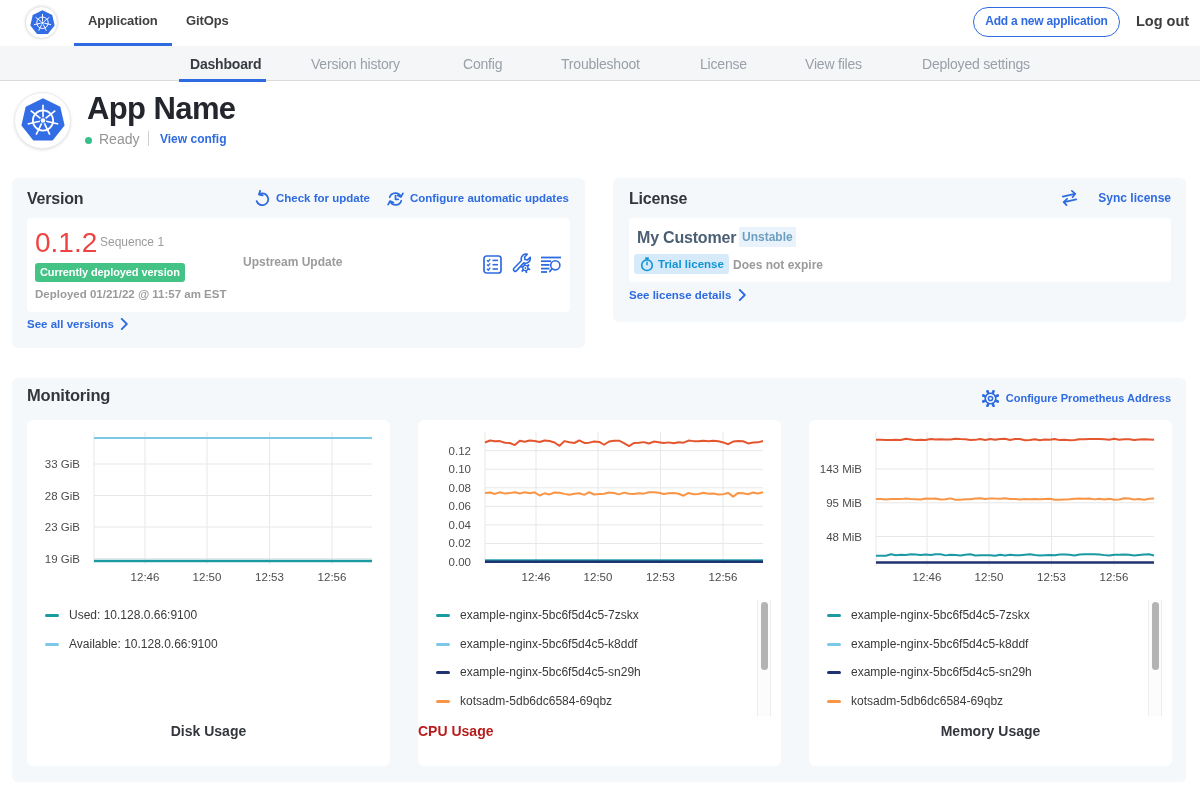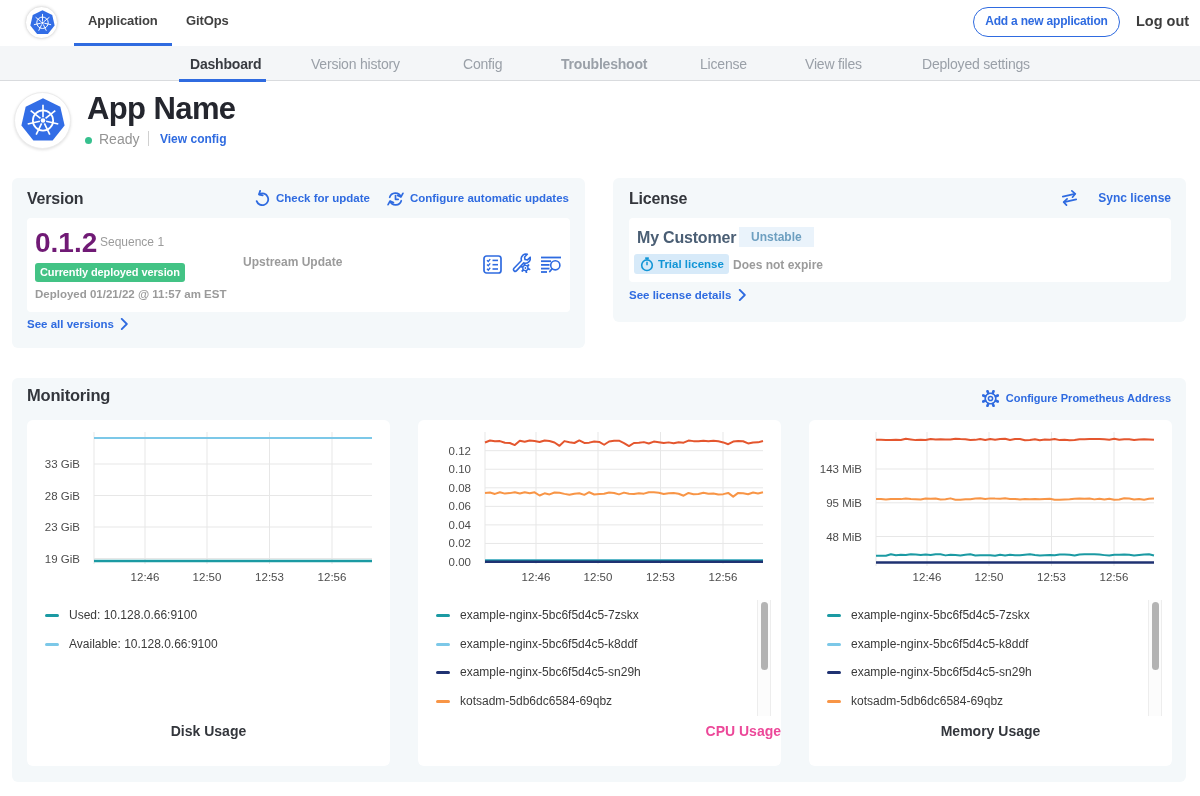--- a/index.html
+++ b/index.html
@@ -21,21 +21,21 @@
   </div>
 <div class="abs" style="left:88px;top:13px;font-size:13px;font-weight:700;color:#404040;letter-spacing:-.1px">Application</div>
 <div class="abs" style="left:186px;top:13px;font-size:13px;font-weight:700;color:#404040;letter-spacing:-.1px">GitOps</div>
 <div class="abs" style="left:74px;top:42.5px;width:98px;height:3px;background:#2f6be0"></div>
 <div class="abs" style="left:973px;top:7px;width:147px;height:30px;border:1.5px solid #2f6be0;border-radius:16px;text-align:center;line-height:27px;font-size:12px;font-weight:700;color:#2f6be0;letter-spacing:-.2px">Add a new application</div>
 <div class="abs" style="left:1136px;top:13px;font-size:14.5px;font-weight:600;color:#3d3d3d">Log out</div>
 <div class="abs" style="left:0;top:46px;width:1200px;height:35px;background:#f4f6f8;border-bottom:1px solid #d9dbde"></div>
 <div class="abs" style="left:190px;top:56px;font-size:14px;font-weight:700;color:#383b41;letter-spacing:-.2px">Dashboard</div>
 <div class="abs" style="left:311px;top:56px;font-size:14px;font-weight:400;color:#9aa0a8;letter-spacing:-.2px">Version history</div>
 <div class="abs" style="left:463px;top:56px;font-size:14px;font-weight:400;color:#9aa0a8;letter-spacing:-.2px">Config</div>
-<div class="abs" style="left:561px;top:56px;font-size:14px;font-weight:700;color:#9aa0a8;letter-spacing:-.2px">Troubleshoot</div>
+<div class="abs" style="left:561px;top:56px;font-size:14px;font-weight:400;color:#9aa0a8;letter-spacing:-.2px">Troubleshoot</div>
 <div class="abs" style="left:700px;top:56px;font-size:14px;font-weight:400;color:#9aa0a8;letter-spacing:-.2px">License</div>
 <div class="abs" style="left:805px;top:56px;font-size:14px;font-weight:400;color:#9aa0a8;letter-spacing:-.2px">View files</div>
 <div class="abs" style="left:922px;top:56px;font-size:14px;font-weight:400;color:#9aa0a8;letter-spacing:-.2px">Deployed settings</div>
 <div class="abs" style="left:179px;top:79px;width:87px;height:3px;background:#2f6be0"></div>
 <div class="abs" style="left:14px;top:92px;width:57px;height:57px;border-radius:50%;background:#fff;border:1px solid #ececec;box-shadow:0 1px 3px rgba(0,0,0,.12)">
     <div class="abs" style="left:4px;top:3px"><svg width="48" height="48" viewBox="0 0 100 104">
         <polygon points="50.0,5.0 87.5,23.1 96.8,63.7 70.8,96.2 29.2,96.2 3.2,63.7 12.5,23.1" fill="#326de6"></polygon>
         <circle cx="50" cy="53" r="22" fill="none" stroke="#fff" stroke-width="3.8"></circle>
         <line x1="50.0" y1="46.0" x2="50.0" y2="19.0" stroke="#fff" stroke-width="3.6"></line>
         <line x1="55.5" y1="48.6" x2="76.6" y2="31.8" stroke="#fff" stroke-width="3.6"></line>
@@ -63,21 +63,21 @@
       <span style="width:17px;height:17px;display:inline-block;margin-left:17px"><svg width="17" height="17" viewBox="0 0 17 17">
           <path d="M 2.7 7.3 A 6 6 0 0 1 13.9 6.6" fill="none" stroke="#2f6be0" stroke-width="1.7" stroke-linecap="round"></path>
           <path d="M 15.9 3.3 L 14.0 6.9 L 10.6 5.4" fill="none" stroke="#2f6be0" stroke-width="1.7" stroke-linejoin="round" stroke-linecap="round"></path>
           <path d="M 14.3 10.7 A 6 6 0 0 1 3.1 11.4" fill="none" stroke="#2f6be0" stroke-width="1.7" stroke-linecap="round"></path>
           <path d="M 1.1 14.7 L 3.0 11.1 L 6.4 12.6" fill="none" stroke="#2f6be0" stroke-width="1.7" stroke-linejoin="round" stroke-linecap="round"></path>
           <path d="M 8.5 5.6 L 8.5 9.3 L 11.2 9.3" fill="none" stroke="#2f6be0" stroke-width="1.7" stroke-linecap="round" stroke-linejoin="round"></path>
         </svg></span>
       <span style="margin:0 0 0 6px">Configure automatic updates</span>
     </div>
 <div class="abs" style="left:15px;top:40px;width:543px;height:94px;background:#fff;border-radius:4px">
-<div class="abs" style="left:8px;top:9px;font-size:28px;font-weight:700;color:#701a75">0.1.2</div>
+<div class="abs" style="left:8px;top:9px;font-size:28px;font-weight:400;color:#ef4444">0.1.2</div>
 <div class="abs" style="left:73px;top:17px;font-size:12px;color:#9b9b9b">Sequence 1</div>
 <div class="abs" style="left:8px;top:45px;height:19px;background:#43c385;border-radius:3px;color:#fff;font-size:11px;font-weight:700;line-height:19px;padding:0 5px;letter-spacing:-.1px">Currently deployed version</div>
 <div class="abs" style="left:8px;top:70px;font-size:11.5px;font-weight:700;color:#9a9a9a">Deployed 01/21/22 @ 11:57 am EST</div>
 <div class="abs" style="left:216px;top:37px;font-size:12px;font-weight:700;color:#9b9b9b">Upstream Update</div>
 <div class="abs" style="left:456px;top:37px;width:19px;height:19px"><svg width="19" height="19" viewBox="0 0 19 19">
           <rect x="1" y="1" width="17" height="17" rx="2.5" fill="none" stroke="#2f6be0" stroke-width="1.7"></rect>
           <path d="M 4 5.2 L 5.3 6.5 L 7.2 4.1" fill="none" stroke="#2f6be0" stroke-width="1.4"></path>
           <line x1="9.5" y1="5.4" x2="15" y2="5.4" stroke="#2f6be0" stroke-width="1.6"></line>
           <path d="M 4 9.5 L 5.3 10.8 L 7.2 8.4" fill="none" stroke="#2f6be0" stroke-width="1.4"></path>
           <line x1="9.5" y1="9.7" x2="15" y2="9.7" stroke="#2f6be0" stroke-width="1.6"></line>
@@ -115,21 +115,21 @@
       <span style="width:17px;height:16px;display:inline-block"><svg width="17" height="16" viewBox="0 0 17 16">
           <path d="M 1.8 6.6 L 13.8 3.9" fill="none" stroke="#2f6be0" stroke-width="1.7" stroke-linecap="round"></path>
           <path d="M 10.9 0.9 L 14.3 3.8 L 11.5 7.2" fill="none" stroke="#2f6be0" stroke-width="1.7" stroke-linejoin="round" stroke-linecap="round"></path>
           <path d="M 15.2 9.4 L 3.2 12.1" fill="none" stroke="#2f6be0" stroke-width="1.7" stroke-linecap="round"></path>
           <path d="M 6.1 8.8 L 2.7 12.2 L 5.5 15.1" fill="none" stroke="#2f6be0" stroke-width="1.7" stroke-linejoin="round" stroke-linecap="round"></path>
         </svg></span>
       <span style="margin-left:20px">Sync license</span>
     </div>
 <div class="abs" style="left:16px;top:40px;width:542px;height:64px;background:#fff;border-radius:4px">
 <div class="abs" style="left:8px;top:11px;font-size:16px;font-weight:700;color:#4a5e74;letter-spacing:-.2px">My Customer</div>
-<div class="abs" style="left:110px;top:9px;height:20px;background:#eaf3fb;border-radius:0;font-size:12px;font-weight:600;color:#6d9fc0;line-height:20px;padding:0 12px">Unstable</div>
+<div class="abs" style="left:110px;top:9px;height:20px;background:#eaf3fb;border-radius:0;font-size:12px;font-weight:600;color:#6d9fc0;line-height:20px;padding:0 3px">Unstable</div>
 <div class="abs" style="left:5px;top:36px;height:20px;background:#d7eaf9;border-radius:3px;padding:0 5px 0 24px;font-size:11.5px;font-weight:700;color:#1195d6;line-height:20px"><span style="position:absolute;left:6px;top:3px;width:14px;height:15px"><svg width="14" height="15" viewBox="0 0 14 15">
             <circle cx="7" cy="8.2" r="5.3" fill="none" stroke="#1195d6" stroke-width="1.6"></circle>
             <line x1="7" y1="8.2" x2="7" y2="4.8" stroke="#1195d6" stroke-width="1.5"></line>
             <line x1="5.2" y1="1.2" x2="8.8" y2="1.2" stroke="#1195d6" stroke-width="1.8"></line>
           </svg></span>Trial license</div>
 <div class="abs" style="left:104px;top:40px;font-size:12px;font-weight:600;color:#9b9b9b">Does not expire</div>
 </div>
 <div class="abs" style="left:16px;top:111px;font-size:11.5px;font-weight:700;color:#2f6be0">See license details &nbsp;<svg width="9" height="12" viewBox="0 0 9 13" style="vertical-align:-2px">
         <path d="M 1.5 1 L 7 6.5 L 1.5 12" fill="none" stroke="#2f6be0" stroke-width="2" stroke-linecap="round" stroke-linejoin="round"></path>
       </svg></div>
@@ -226,21 +226,21 @@
         <span style="position:absolute;left:0;top:6px;width:14px;height:3px;border-radius:2px;background:#1f3272"></span>
         <span style="position:absolute;left:24px;top:0;font-size:12px;color:#3a3a3a;white-space:nowrap">example-nginx-5bc6f5d4c5-sn29h</span>
       </div>
       <div class="abs" style="left:18px;top:273.8px;width:330px;height:16px">
         <span style="position:absolute;left:0;top:6px;width:14px;height:3px;border-radius:2px;background:#f89546"></span>
         <span style="position:absolute;left:24px;top:0;font-size:12px;color:#3a3a3a;white-space:nowrap">kotsadm-5db6dc6584-69qbz</span>
       </div>
       <div class="abs" style="left:339px;top:180px;width:14px;height:116px;background:#fcfcfc;border-left:1px solid #ededed;border-right:1px solid #ededed">
         <div class="abs" style="left:3px;top:2px;width:7px;height:68px;border-radius:4px;background:#b3b3b3"></div>
       </div>
-<div class="abs" style="left:0;top:303px;width:363px;text-align:right;font-size:14px;font-weight:700;color:#ec4899">CPU Usage</div>
+<div class="abs" style="left:0;top:303px;width:363px;text-align:left;font-size:14px;font-weight:700;color:#b91c1c">CPU Usage</div>
 </div>
 <div class="abs" style="left:797px;top:42px;width:363px;height:346px;background:#fff;border-radius:6px">
 <svg width="363" height="175" style="position:absolute;left:0;top:0">
         <line x1="67.0" y1="12" x2="67.0" y2="146" stroke="#e7e7e7" stroke-width="1"></line>
         <line x1="118" y1="12" x2="118" y2="146" stroke="#e7e7e7" stroke-width="1"></line>
         <line x1="180" y1="12" x2="180" y2="146" stroke="#e7e7e7" stroke-width="1"></line>
         <line x1="242.5" y1="12" x2="242.5" y2="146" stroke="#e7e7e7" stroke-width="1"></line>
         <line x1="305" y1="12" x2="305" y2="146" stroke="#e7e7e7" stroke-width="1"></line>
         <line x1="67.0" y1="49" x2="345.0" y2="49" stroke="#e7e7e7" stroke-width="1"></line>
         <text x="53" y="53" text-anchor="end" font-size="11.5" fill="#4c4c4c">143 MiB</text>

